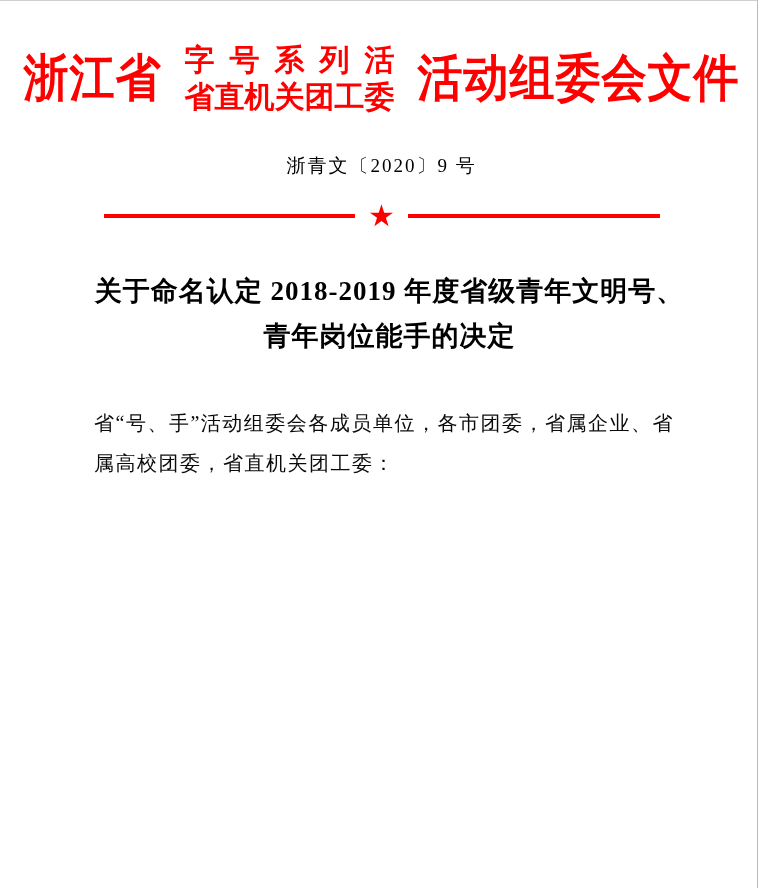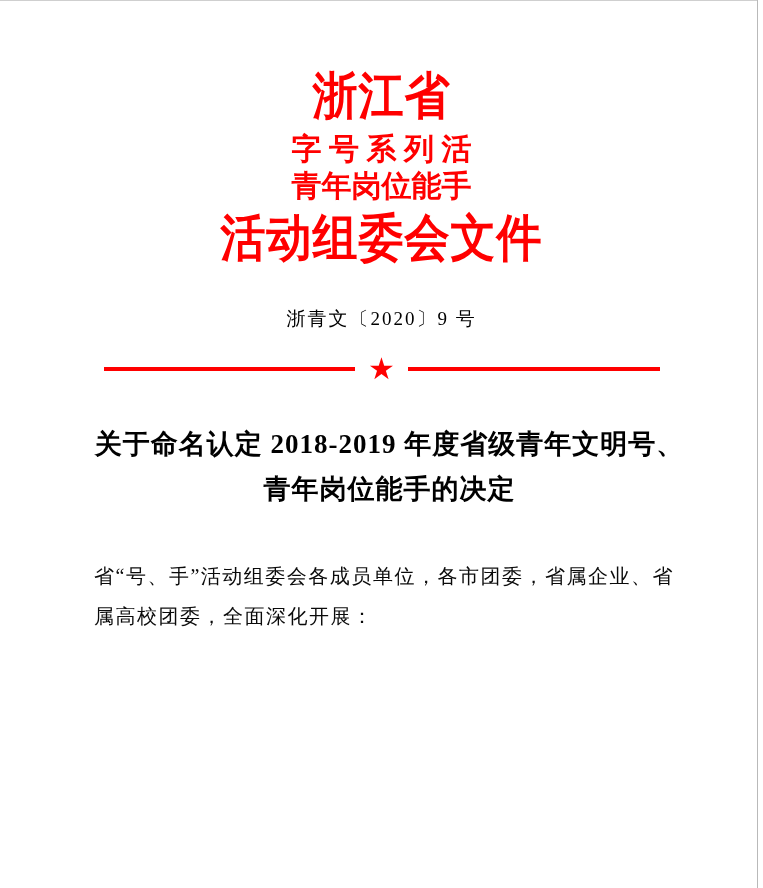--- a/index.html
+++ b/index.html
@@ -25,30 +25,29 @@
   }
   .edge-right {
     position: absolute;
     top: 0; right: 5px; bottom: 0;
     width: 1px;
     background: #b9b9b9;
   }
 
   
   .red-head {
-    margin-top: 66px;
+    margin-top: 41px;
     display: flex;
     align-items: center;
     justify-content: center;
-    gap: 4px;
+    gap: 23px;
     color: #ff0000;
     font-family: "Liberation Sans", sans-serif;
     font-weight: bold;
     white-space: nowrap;
-    flex-direction: column;
   }
   .org-prefix, .org-suffix {
     font-size: 45px;
     letter-spacing: 1px;
     transform: scaleY(1.12);
   }
   .stack {
     display: inline-block;
     vertical-align: middle;
   }
@@ -124,35 +123,35 @@
 
 <div class="page">
 
   <div class="edge-top"></div>
   <div class="edge-right"></div>
 
   <header class="red-head">
     <span class="org-prefix">浙江省</span>
     <span class="stack">
       <span class="stack-top">字号系列活</span>
-      <span class="stack-bottom">青年岗位能手</span>
+      <span class="stack-bottom">省直机关团工委</span>
     </span>
     <span class="org-suffix">活动组委会文件</span>
   </header>
 
   <div class="doc-number">浙青文〔2020〕9 号</div>
 
   <div class="divider">
     <span class="line"></span>
     <span class="star">★</span>
     <span class="line"></span>
   </div>
 
   <h1 class="title">
     <span class="title-line">关于命名认定 2018-2019 年度省级青年文明号、</span>
     <span class="title-line">青年岗位能手的决定</span>
   </h1>
 
   <div class="body-text">
-    <p class="salutation">省“号、手”活动组委会各成员单位，各市团委，省属企业、省属高校团委，全面深化开展：</p>
+    <p class="salutation">省“号、手”活动组委会各成员单位，各市团委，省属企业、省属高校团委，省直机关团工委：</p>
   </div>
 
 </div>
 
 </body></html>

